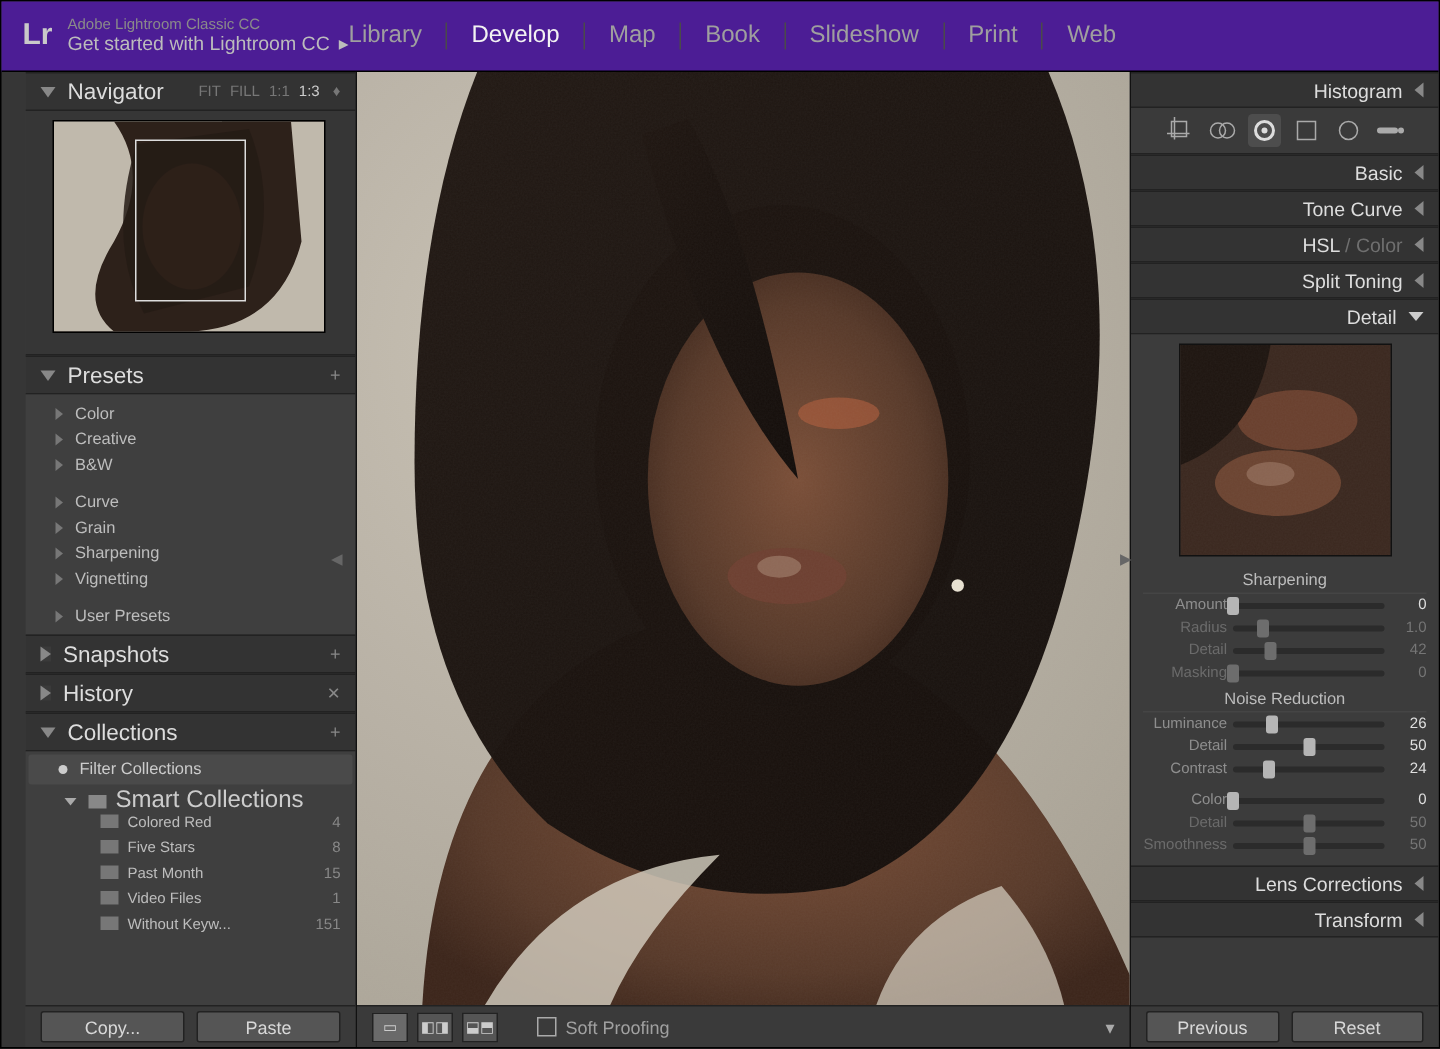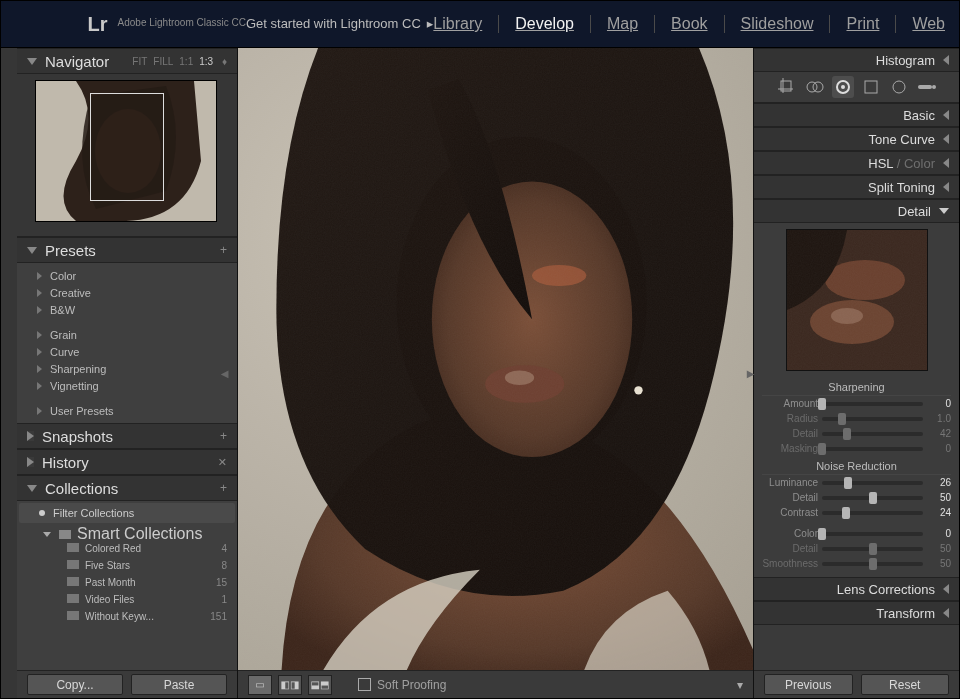--- a/index.html
+++ b/index.html
@@ -1,24 +1,24 @@
 <!DOCTYPE html>
 <html><head>
 <meta charset="utf-8">
 <style>
 html,body{margin:0;padding:0;width:960px;height:699px;overflow:hidden;background:#000;font-family:"Myriad Pro","Segoe UI",Arial,sans-serif;font-size:12px;color:#a0a0a0;}
 .app{display:flex;flex-direction:column;width:960px;height:699px;background:#363636;border:1px solid #000;box-sizing:border-box;}
 
-.topbar{height:46px;background:#0f172a;display:flex;align-items:center;justify-content:flex-end;padding:0 14px;border-bottom:1px solid #000;}
+.topbar{height:46px;background:#4c1d95;display:flex;align-items:center;justify-content:flex-start;padding:0 14px;border-bottom:1px solid #000;}
 .brand{display:flex;align-items:center;gap:10px}
 .lr-logo{font-family:Arial;font-weight:600;color:#c9c9c9;font-size:20px;}
-.brand-text{display:flex;flex-direction:row;line-height:1.1;color:#8a8a8a}
+.brand-text{display:flex;flex-direction:column;line-height:1.1;color:#8a8a8a}
 .brand-text .sub{font-size:10px;color:#8a8a8a}
 .brand-text .main{font-size:13px;color:#bcbcbc;display:flex;align-items:center;gap:6px}
-.modules{display:flex;align-items:center;gap:16px;font-size:16px;text-decoration:underline;}
+.modules{display:flex;align-items:center;gap:16px;font-size:16px;}
 .modules .sep{width:1px;height:18px;background:#4a4a4a}
 .modules span{color:#9f9f9f;cursor:pointer}
 .modules span.active{color:#f2f2f2}
 
 .main{flex:1;display:flex;position:relative;min-height:0}
 .left{width:220px;background:#3a3a3a;display:flex;flex-direction:column;border-right:1px solid #111;min-height:0;margin-left:16px;}
 .left-scroll{flex:1;overflow:hidden;display:flex;flex-direction:column}
 .right{width:205px;background:#3a3a3a;display:flex;flex-direction:column;border-left:1px solid #111;min-height:0;}
 .center{flex:1;background:#4d4d4d;display:flex;flex-direction:column;min-height:0}
 .panel-header{height:24px;display:flex;align-items:center;border-top:1px solid #222;border-bottom:1px solid #222;background:#333;padding:0 10px;color:#ddd;font-size:15px;cursor:pointer}
@@ -158,25 +158,25 @@
               <span class="tri"></span>
               <span>Creative</span>
             </div>
             <div class="item">
               <span class="tri"></span>
               <span>B&amp;W</span>
             </div>
             <div class="gap"></div>
             <div class="item">
               <span class="tri"></span>
+              <span>Curve</span>
+            </div>
+            <div class="item">
+              <span class="tri"></span>
               <span>Grain</span>
-            </div>
-            <div class="item">
-              <span class="tri"></span>
-              <span>Curve</span>
             </div>
             <div class="item">
               <span class="tri"></span>
               <span>Sharpening</span>
             </div>
             <div class="item">
               <span class="tri"></span>
               <span>Vignetting</span>
             </div>
             <div class="gap"></div>

